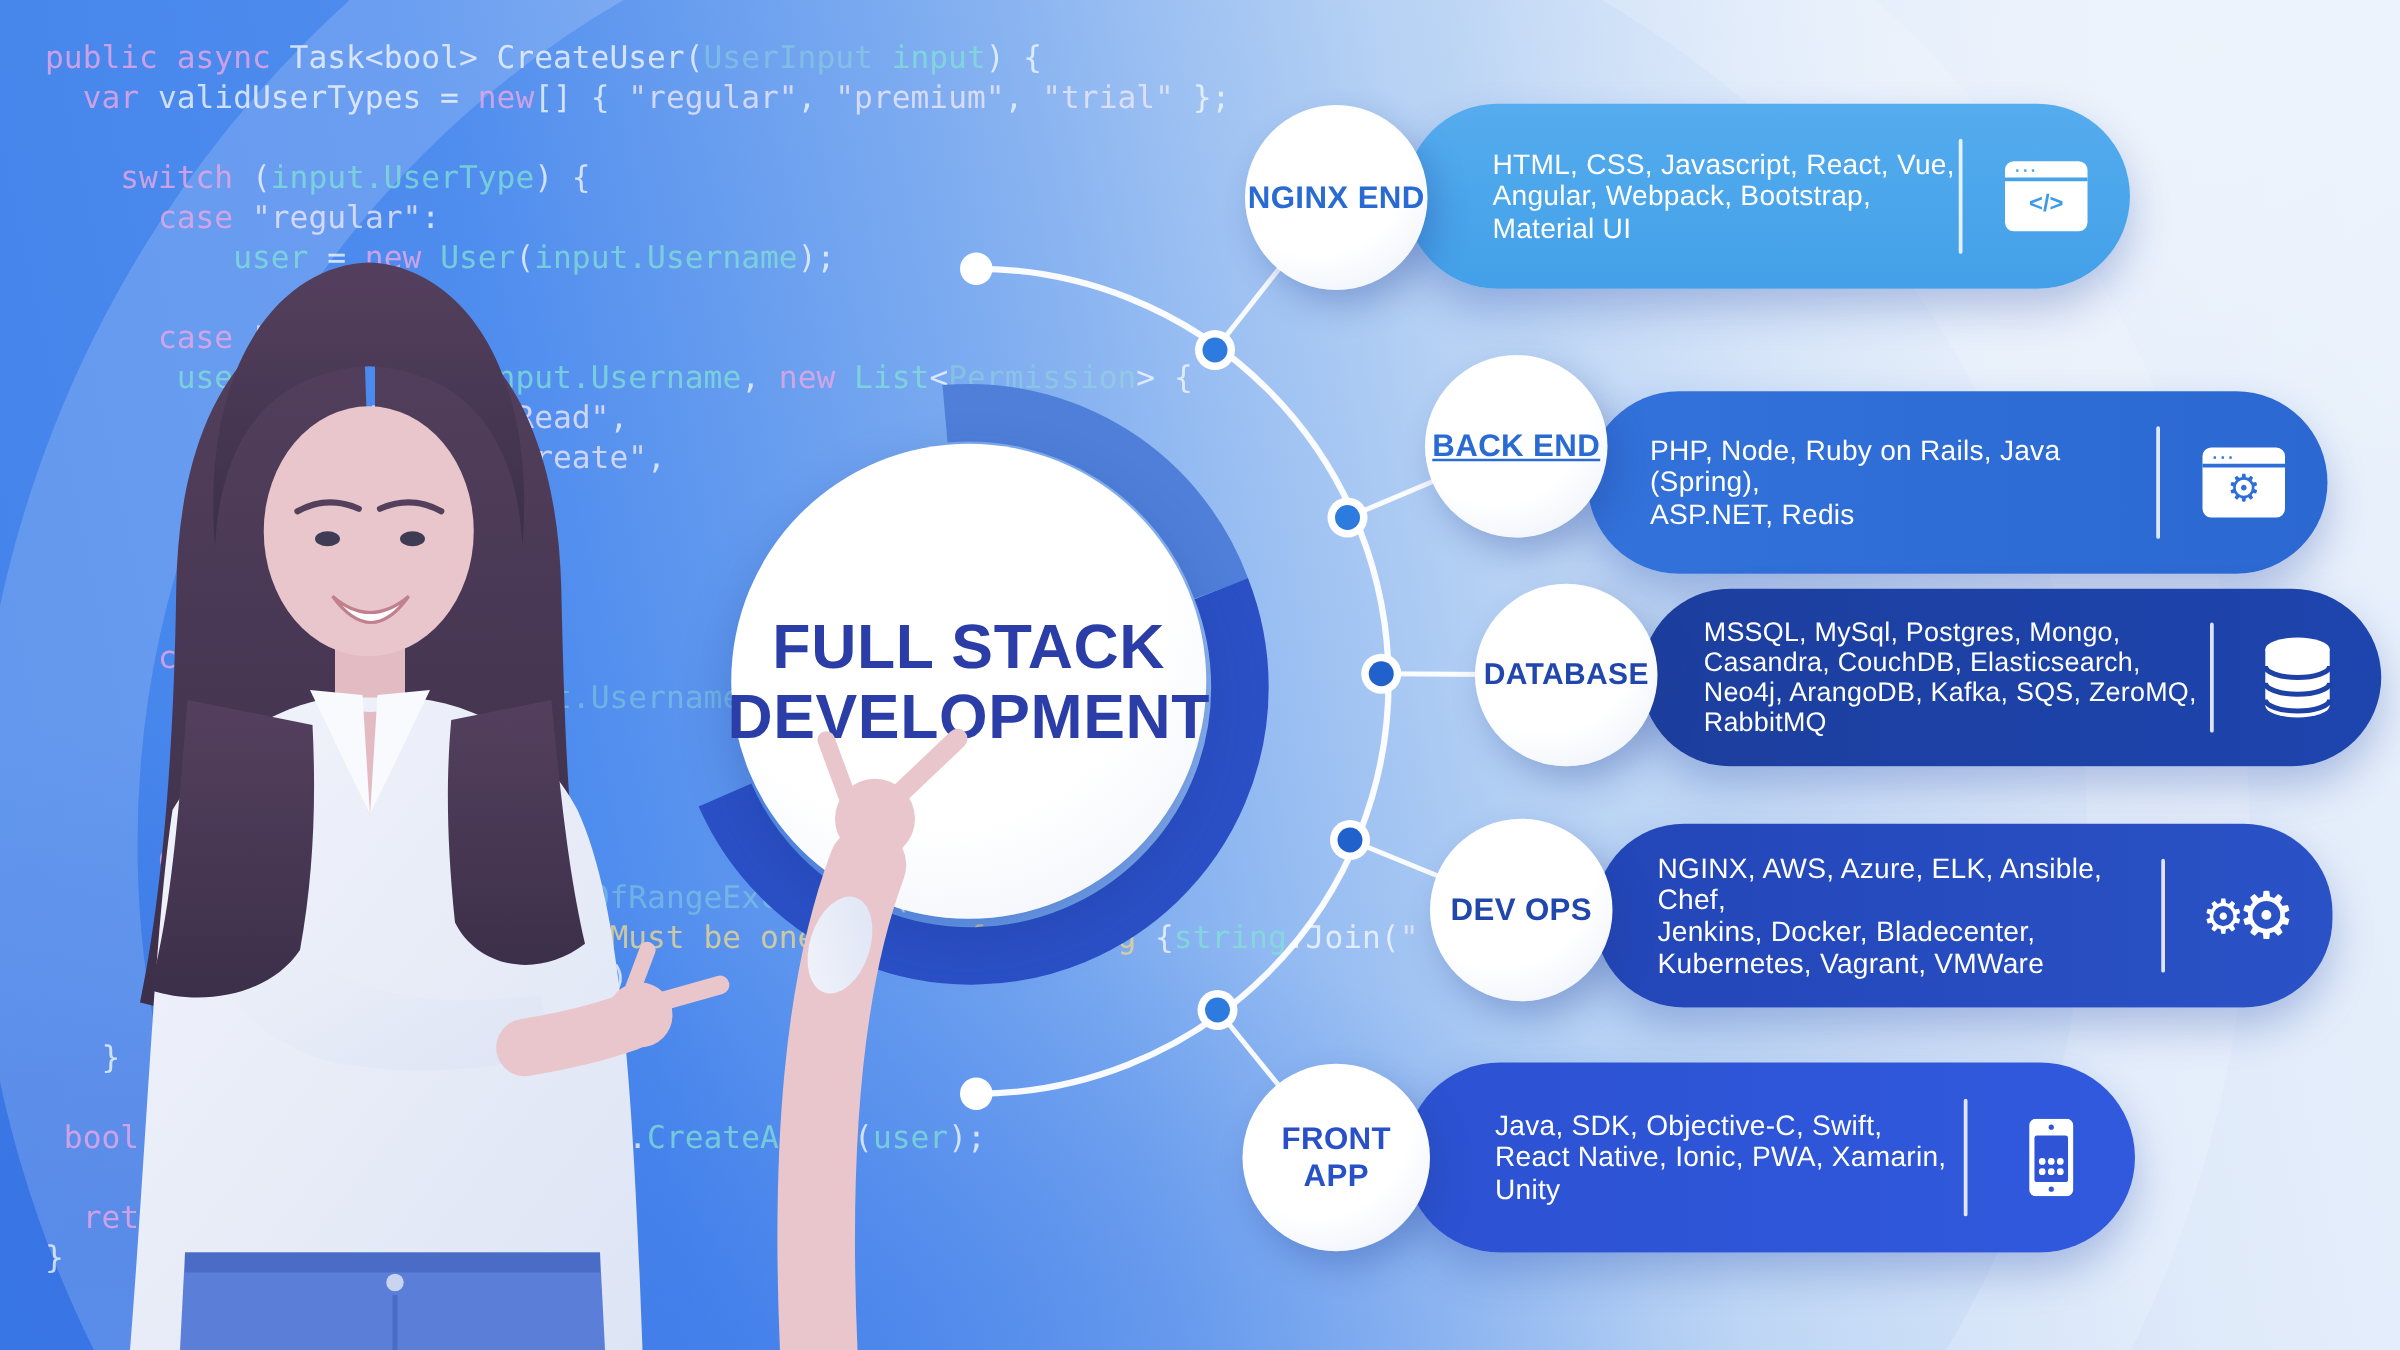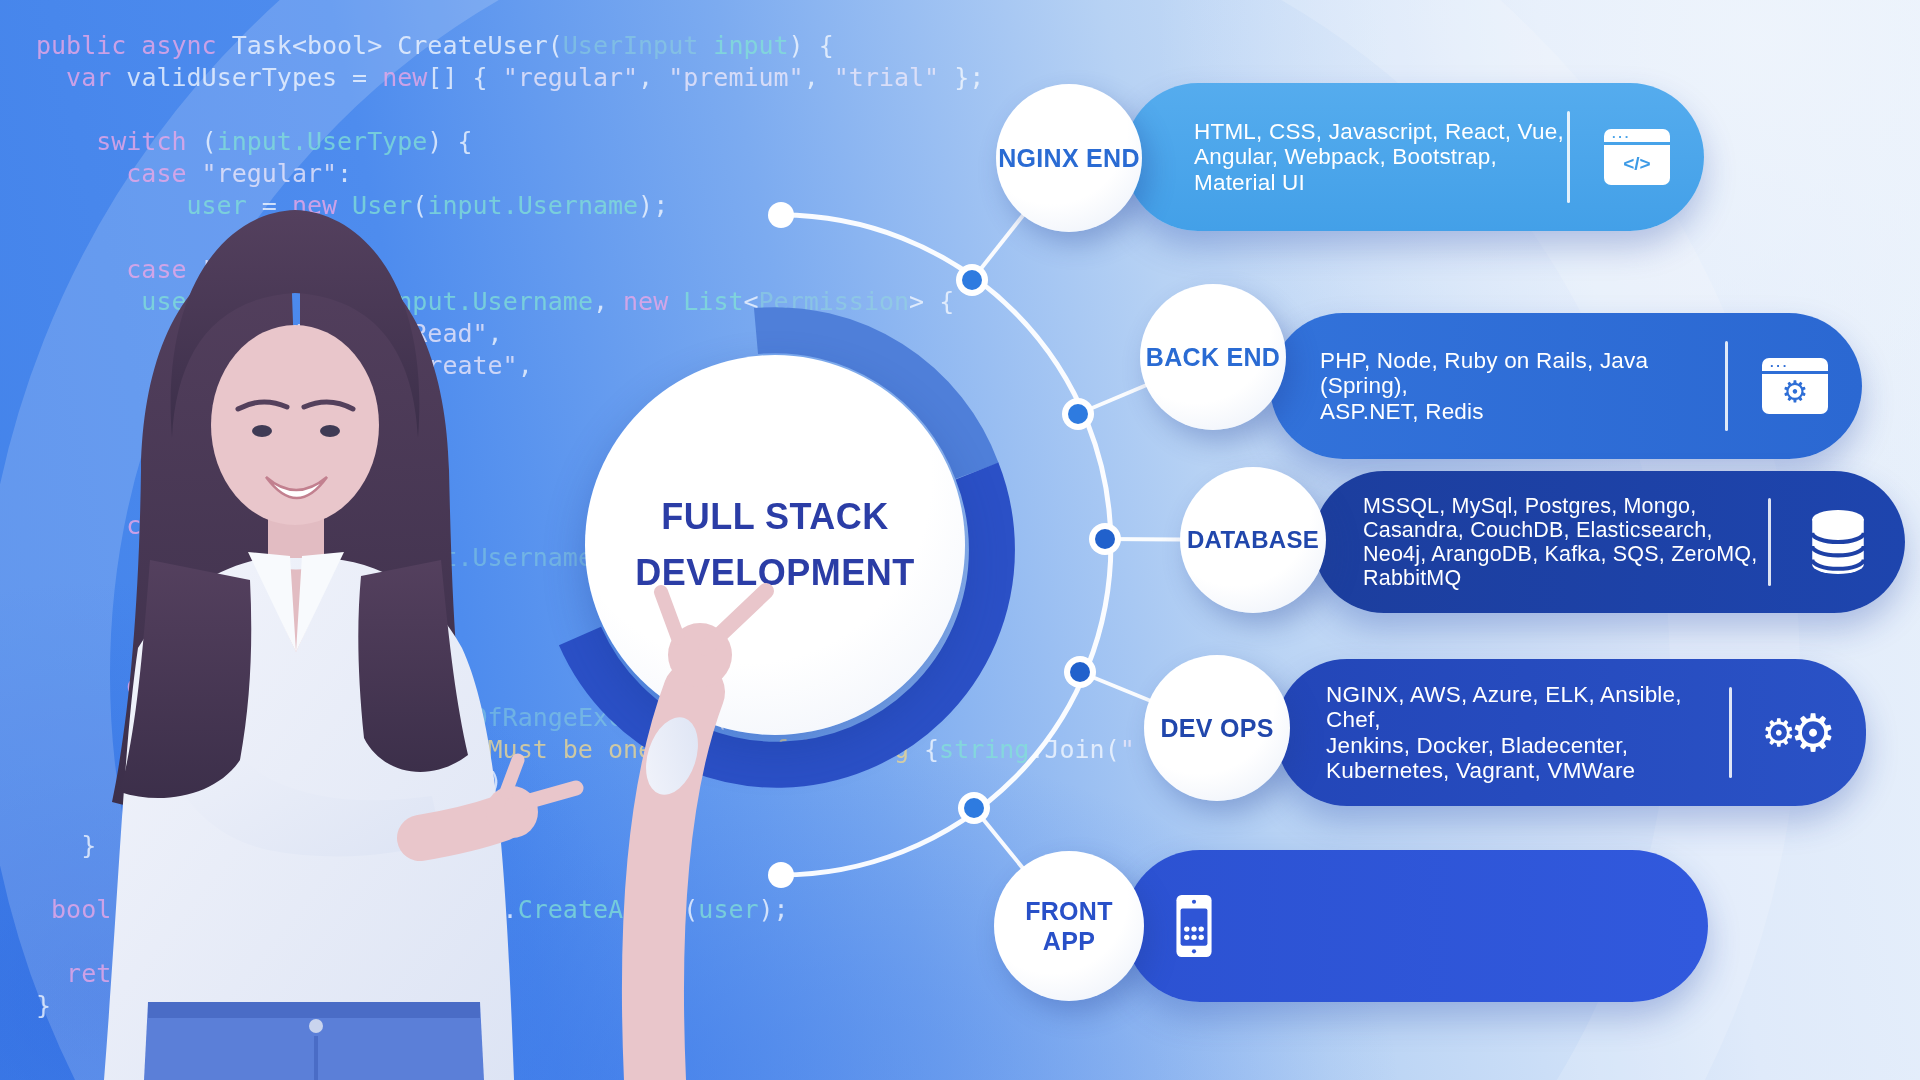--- a/index.html
+++ b/index.html
@@ -30,21 +30,21 @@
   .tok-p{color:rgba(246,249,255,.9);}
   
   .net-svg{position:absolute;left:0;top:0;z-index:2;}
   .center-circle{
     position:absolute;left:585px;top:355px;width:380px;height:380px;border-radius:50%;
     background:radial-gradient(circle at 42% 32%, #ffffff 55%, #eef2fa 95%);
     box-shadow:0 18px 42px rgba(25,58,150,.32);
     display:flex;align-items:center;justify-content:center;text-align:center;z-index:4;
   }
   .center-title{
-    font-size:36px;font-weight:bold;color:#2b3da6;letter-spacing:.5px;
+    font-size:50px;font-weight:bold;color:#2b3da6;letter-spacing:.5px;
     white-space:pre-line;line-height:56px;
   }
   .pill{
     position:absolute;display:flex;align-items:center;z-index:3;
     box-shadow:0 16px 32px rgba(28,66,165,.28);color:#fff;
   }
   .pill-text{
     flex:1;font-weight:normal;font-size:22.5px;line-height:25.5px;white-space:pre-line;
     letter-spacing:.2px;
   }
@@ -64,21 +64,21 @@
   .pill-b5 .pill-text{padding-left:72px;}
   .pill-b2 .pill-text,.pill-b3 .pill-text,.pill-b4 .pill-text{padding-left:50px;}
   .bubble{
     position:absolute;border-radius:50%;z-index:5;
     background:radial-gradient(circle at 38% 30%, #ffffff 55%, #e7edf8 100%);
     box-shadow:8px 12px 26px rgba(32,62,150,.30);
     display:flex;align-items:center;justify-content:center;text-align:center;
   }
   .bubble-label{font-weight:bold;font-size:25px;letter-spacing:.3px;white-space:pre-line;line-height:30px;}
   .bub-b1{left:996px;top:84px;width:146px;height:148px;}  .bub-b1 .bubble-label{color:#2a6bd3;}
-  .bub-b2{left:1140px;top:284px;width:146px;height:146px;}.bub-b2 .bubble-label{color:#2a6bd3;}
+  .bub-b2{left:1140px;top:284px;width:146px;height:146px;}.bub-b2 .bubble-label{color:#2a6bd3;text-decoration:underline;}
   .bub-b3{left:1180px;top:467px;width:146px;height:146px;}.bub-b3 .bubble-label{color:#2147ac;font-size:24px;text-align:right;}
   .bub-b4{left:1144px;top:655px;width:146px;height:146px;}.bub-b4 .bubble-label{color:#2147ac;}
   .bub-b5{left:994px;top:851px;width:150px;height:150px;}.bub-b5 .bubble-label{color:#2850c8;}
   
   .browser-ic{width:66px;height:56px;background:#fff;border-radius:7px;position:relative;
     display:flex;align-items:center;justify-content:center;}
   .browser-ic .bar{position:absolute;left:0;top:13px;width:100%;height:3px;}
   .browser-ic .dots{position:absolute;left:8px;top:4px;font-size:13px;letter-spacing:2px;line-height:8px;font-weight:bold;}
   .browser-ic .glyph{margin-top:14px;font-weight:bold;}
   .b1i .bar{background:#47a3e9;} .b1i .dots{color:#47a3e9;} .b1i .glyph{color:#3e9be6;font-size:19px;}
@@ -241,20 +241,23 @@
         <span class="g1">⚙</span>
         <span class="g2">⚙</span>
       </div>
     </div>
   </div>
   <div class="bubble bub-b4">
     <div class="bubble-label">DEV OPS</div>
   </div>
 
   <div class="pill pill-b5">
+    <div class="pill-text">Java, SDK, Objective-C, Swift,
+React Native, Ionic, PWA, Xamarin,
+Unity</div>
     <div class="pill-divider"></div>
     <div class="pill-iconbox">
       <svg width="36" height="62" viewBox="0 0 34 60">
         <rect x="0" y="0" width="34" height="60" rx="5" fill="#ffffff"></rect>
         <circle cx="17" cy="6.5" r="2" fill="#2f55d6"></circle>
         <rect x="4" y="13" width="26" height="36" rx="2" fill="#2f55d6"></rect>
         <g fill="#ffffff">
           <circle cx="10" cy="33" r="2.6"></circle>
             <circle cx="17" cy="33" r="2.6"></circle>
             <circle cx="24" cy="33" r="2.6"></circle>

